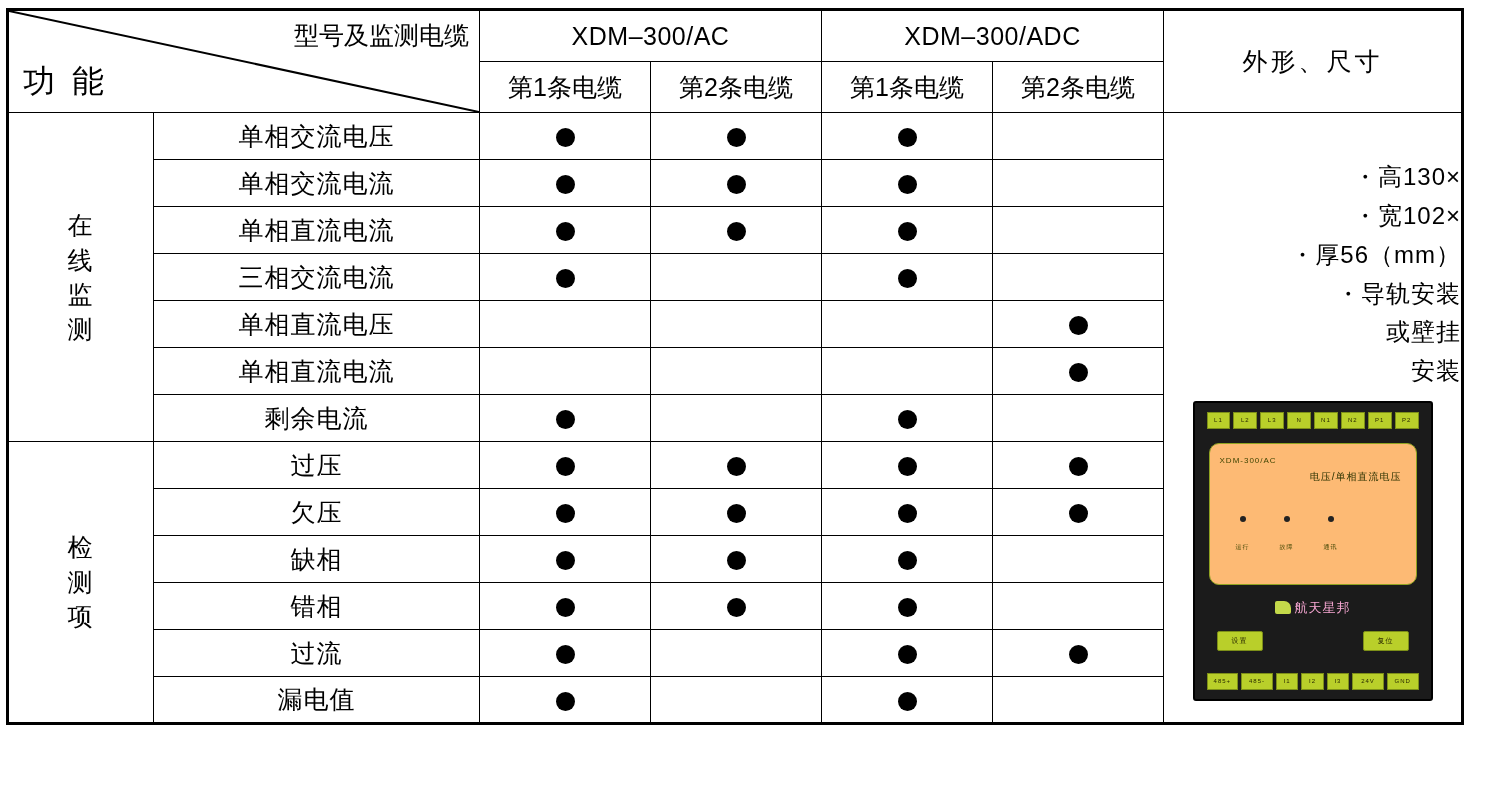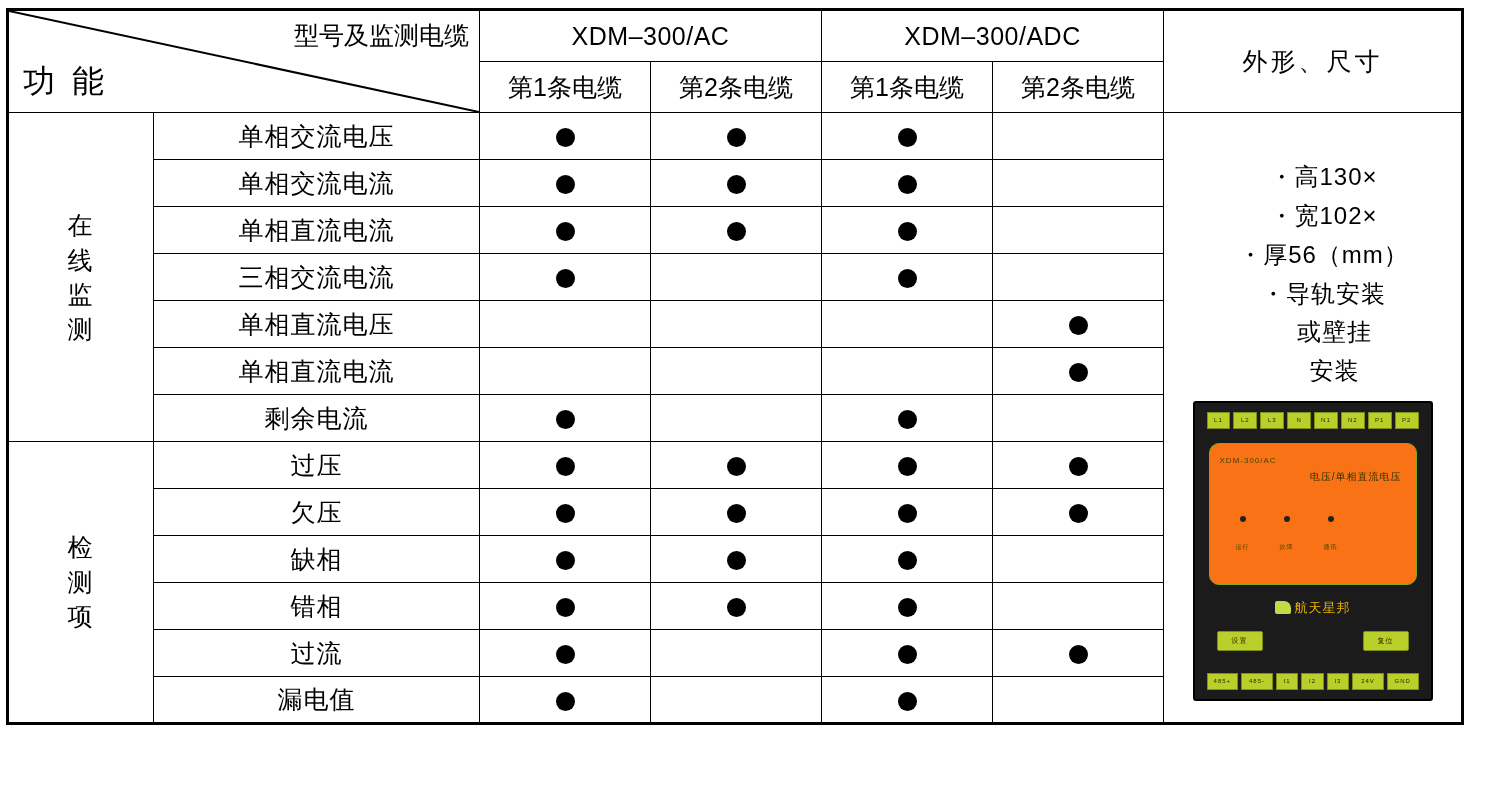--- a/index.html
+++ b/index.html
@@ -112,21 +112,21 @@
     vertical-align: top;
   }
   .right-inner {
     position: relative;
     width: 100%;
     height: 100%;
     box-sizing: border-box;
   }
   .dims {
     padding: 24px 0 0 22px;
-    text-align: center;
+    text-align: right;
     font-size: 24px;
     line-height: 1.62;
   }
   .dims div { white-space: nowrap; }
   .dims .indent { padding-left: 22px; }
 
   
   .device-wrap {
     position: relative;
     margin: 10px auto 0 auto;
@@ -162,21 +162,21 @@
     line-height: 15px;
     overflow: hidden;
   }
   .term.wide { flex: 1.45; }
   .screen {
     position: absolute;
     left: 14px;
     right: 14px;
     top: 40px;
     height: 140px;
-    background: #f97316;
+    background: #fdba74;
     border: 1px solid #8fa321;
     border-radius: 10px;
   }
   .screen .model-txt {
     position: absolute;
     left: 10px;
     top: 12px;
     font-size: 8px;
     color: #3c4400;
   }
@@ -204,21 +204,21 @@
     margin: 0 auto 4px auto;
   }
   .led-col span { font-size: 6px; color: #3c4400; }
   .brand {
     position: absolute;
     left: 0;
     right: 0;
     top: 196px;
     text-align: center;
     font-size: 13px;
-    color: #eab308;
+    color: #f9a8d4;
     letter-spacing: 1px;
   }
   .brand .mark {
     display: inline-block;
     width: 16px;
     height: 13px;
     background: #c4d94a;
     border-radius: 2px 7px 2px 2px;
     margin-right: 4px;
     vertical-align: -2px;

